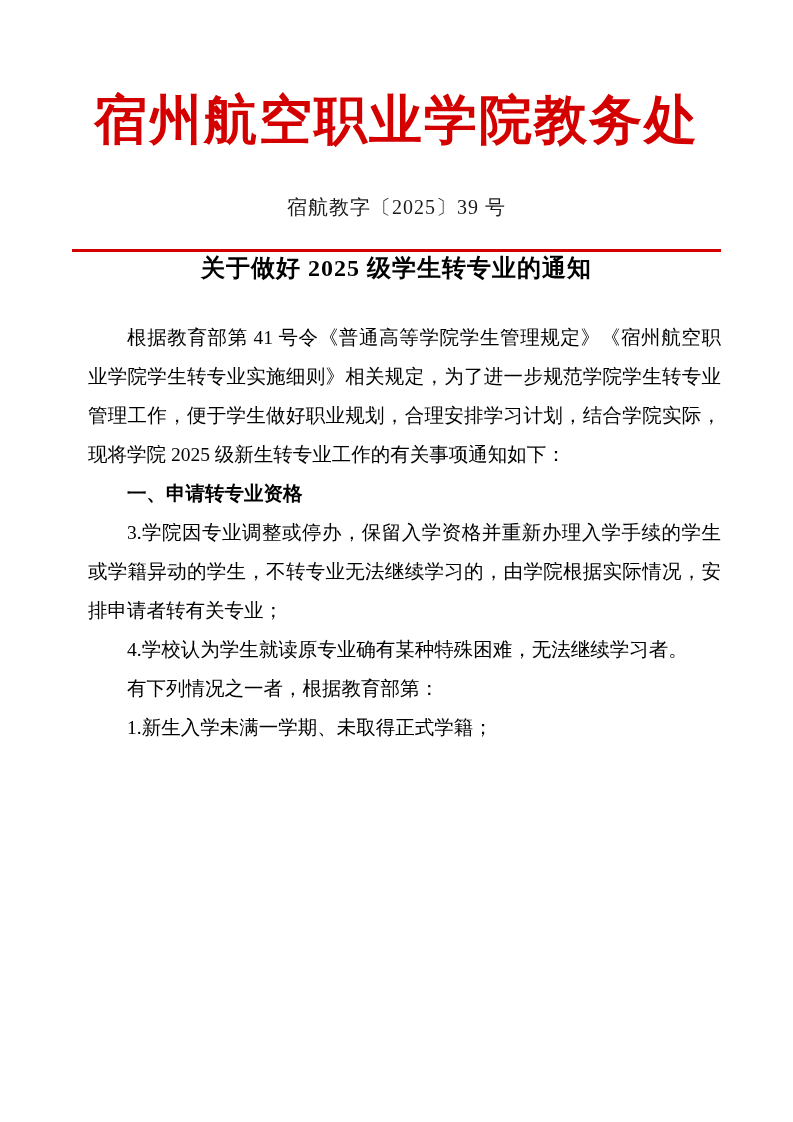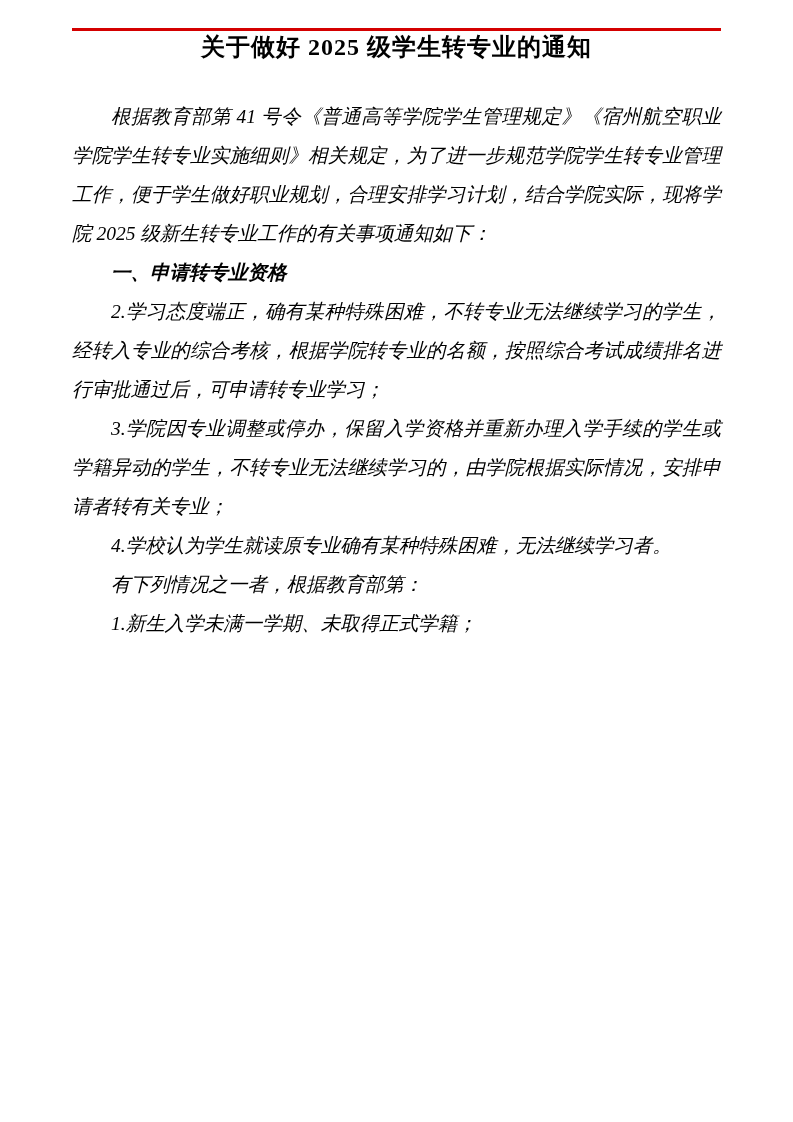--- a/index.html
+++ b/index.html
@@ -57,44 +57,46 @@
   }
   .body-text {
     margin-top: 34px;
     font-size: 19.5px;
     line-height: 2.0;
     text-align: justify;
     color: #000;
   }
   .para {
     text-indent: 2em;
-    margin: 0 0 0 0;
-    font-style: italic;
+    margin: 0 0 0 16px;
   }
   .para.section-heading {
     font-weight: bold;
     text-indent: 2em;
   }
   .para + .para {
     margin-top: 0px;
   }
 </style>
 </head>
 <body>
 
 <div class="page">
 
+  <div class="doc-header">
+    <div class="doc-title">宿州航空职业学院教务处</div>
+    <div class="doc-number">宿航教字〔2025〕39 号</div>
+  </div>
 
   <div class="red-rule"></div>
 
   <div class="subject">关于做好 2025 级学生转专业的通知</div>
 
   <div class="body-text" id="body-container">
       <div class="para">根据教育部第 41 号令《普通高等学院学生管理规定》《宿州航空职业学院学生转专业实施细则》相关规定，为了进一步规范学院学生转专业管理工作，便于学生做好职业规划，合理安排学习计划，结合学院实际，现将学院 2025 级新生转专业工作的有关事项通知如下：</div>
       <div class="para section-heading">一、申请转专业资格</div>
-      <div class="para">2.学习态度端正，确有某种特殊困难，不转专业无法继续学习的学生，经转入专业的综合考核，根据学院转专业的名额，按照综合考试成绩排名进行审批通过后，可申请转专业学习；</div>
       <div class="para">3.学院因专业调整或停办，保留入学资格并重新办理入学手续的学生或学籍异动的学生，不转专业无法继续学习的，由学院根据实际情况，安排申请者转有关专业；</div>
       <div class="para">4.学校认为学生就读原专业确有某种特殊困难，无法继续学习者。</div>
       <div class="para">有下列情况之一者，根据教育部第：</div>
       <div class="para">1.新生入学未满一学期、未取得正式学籍；</div>
     </div>
 
 </div>
 
 </body></html>

